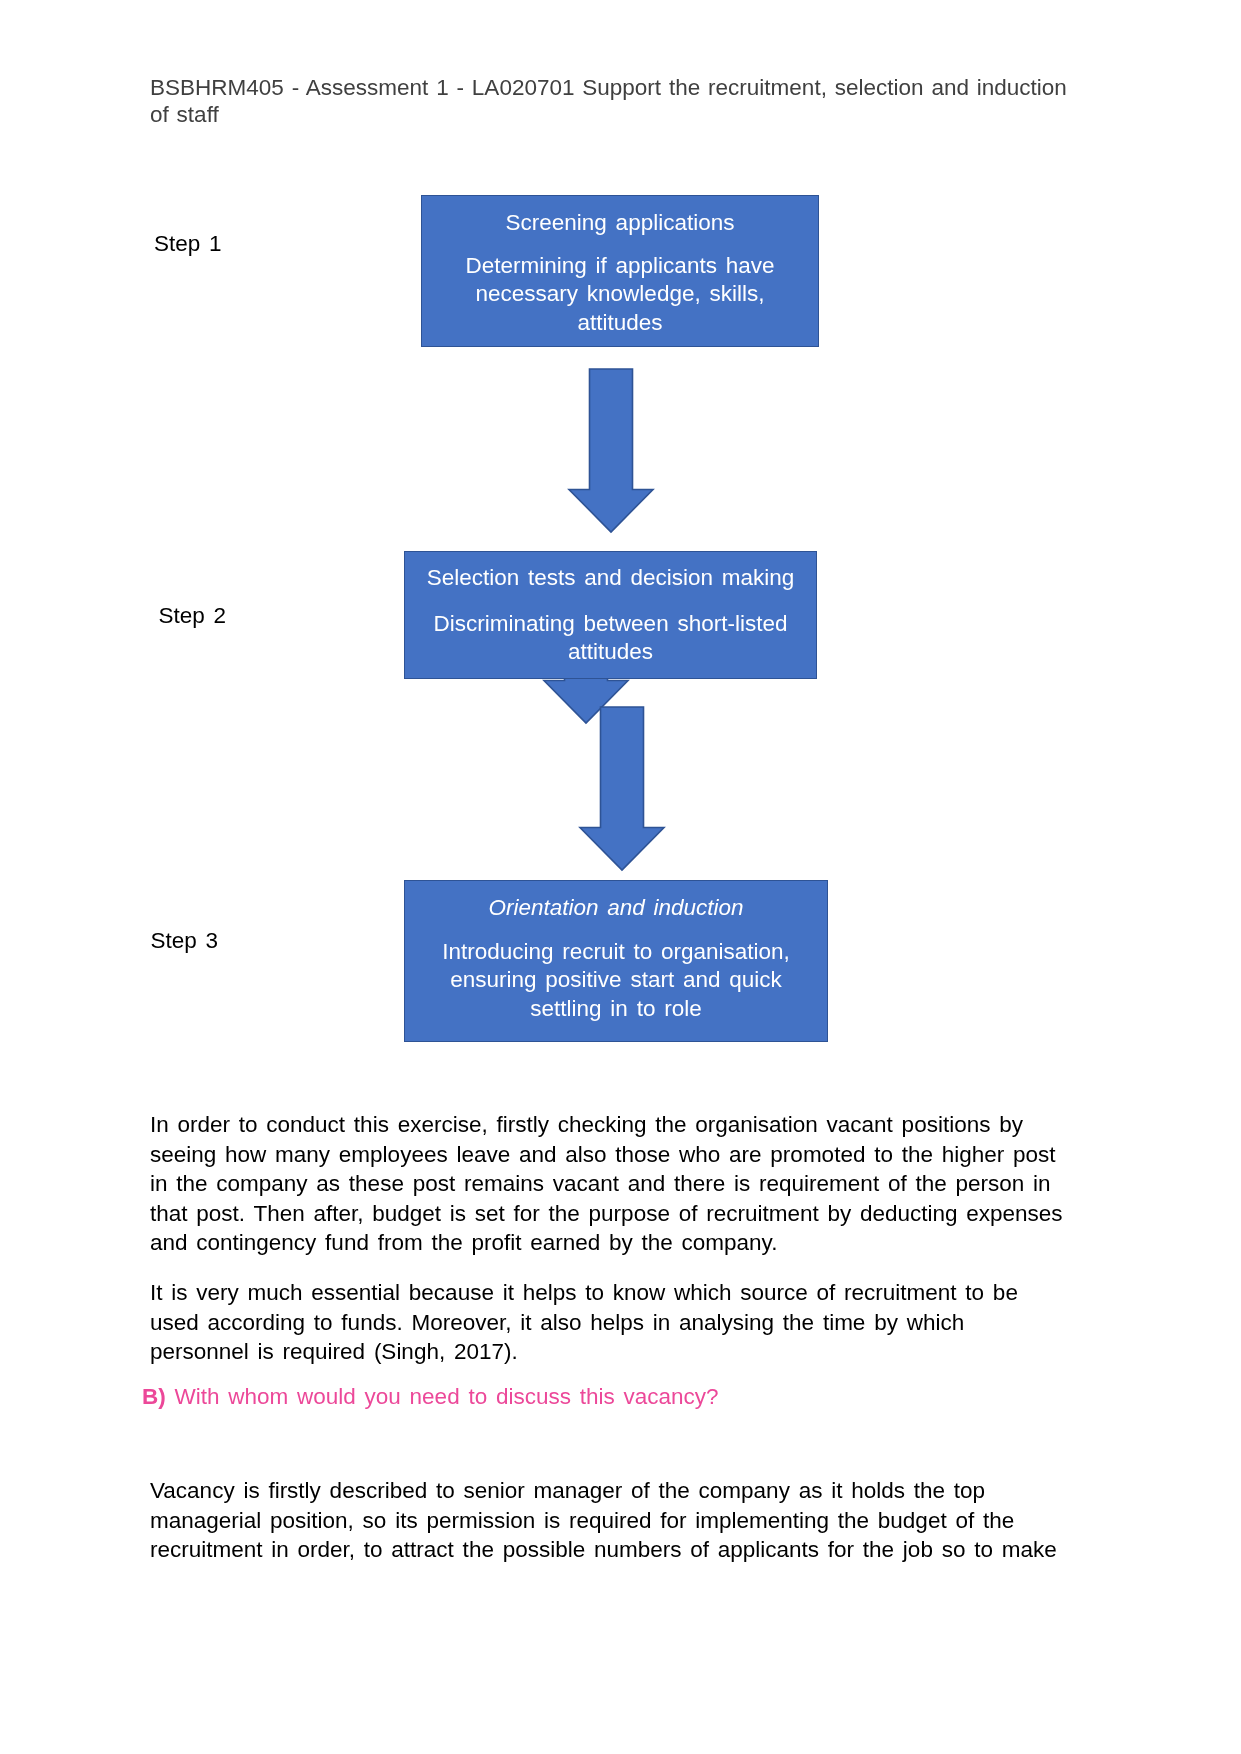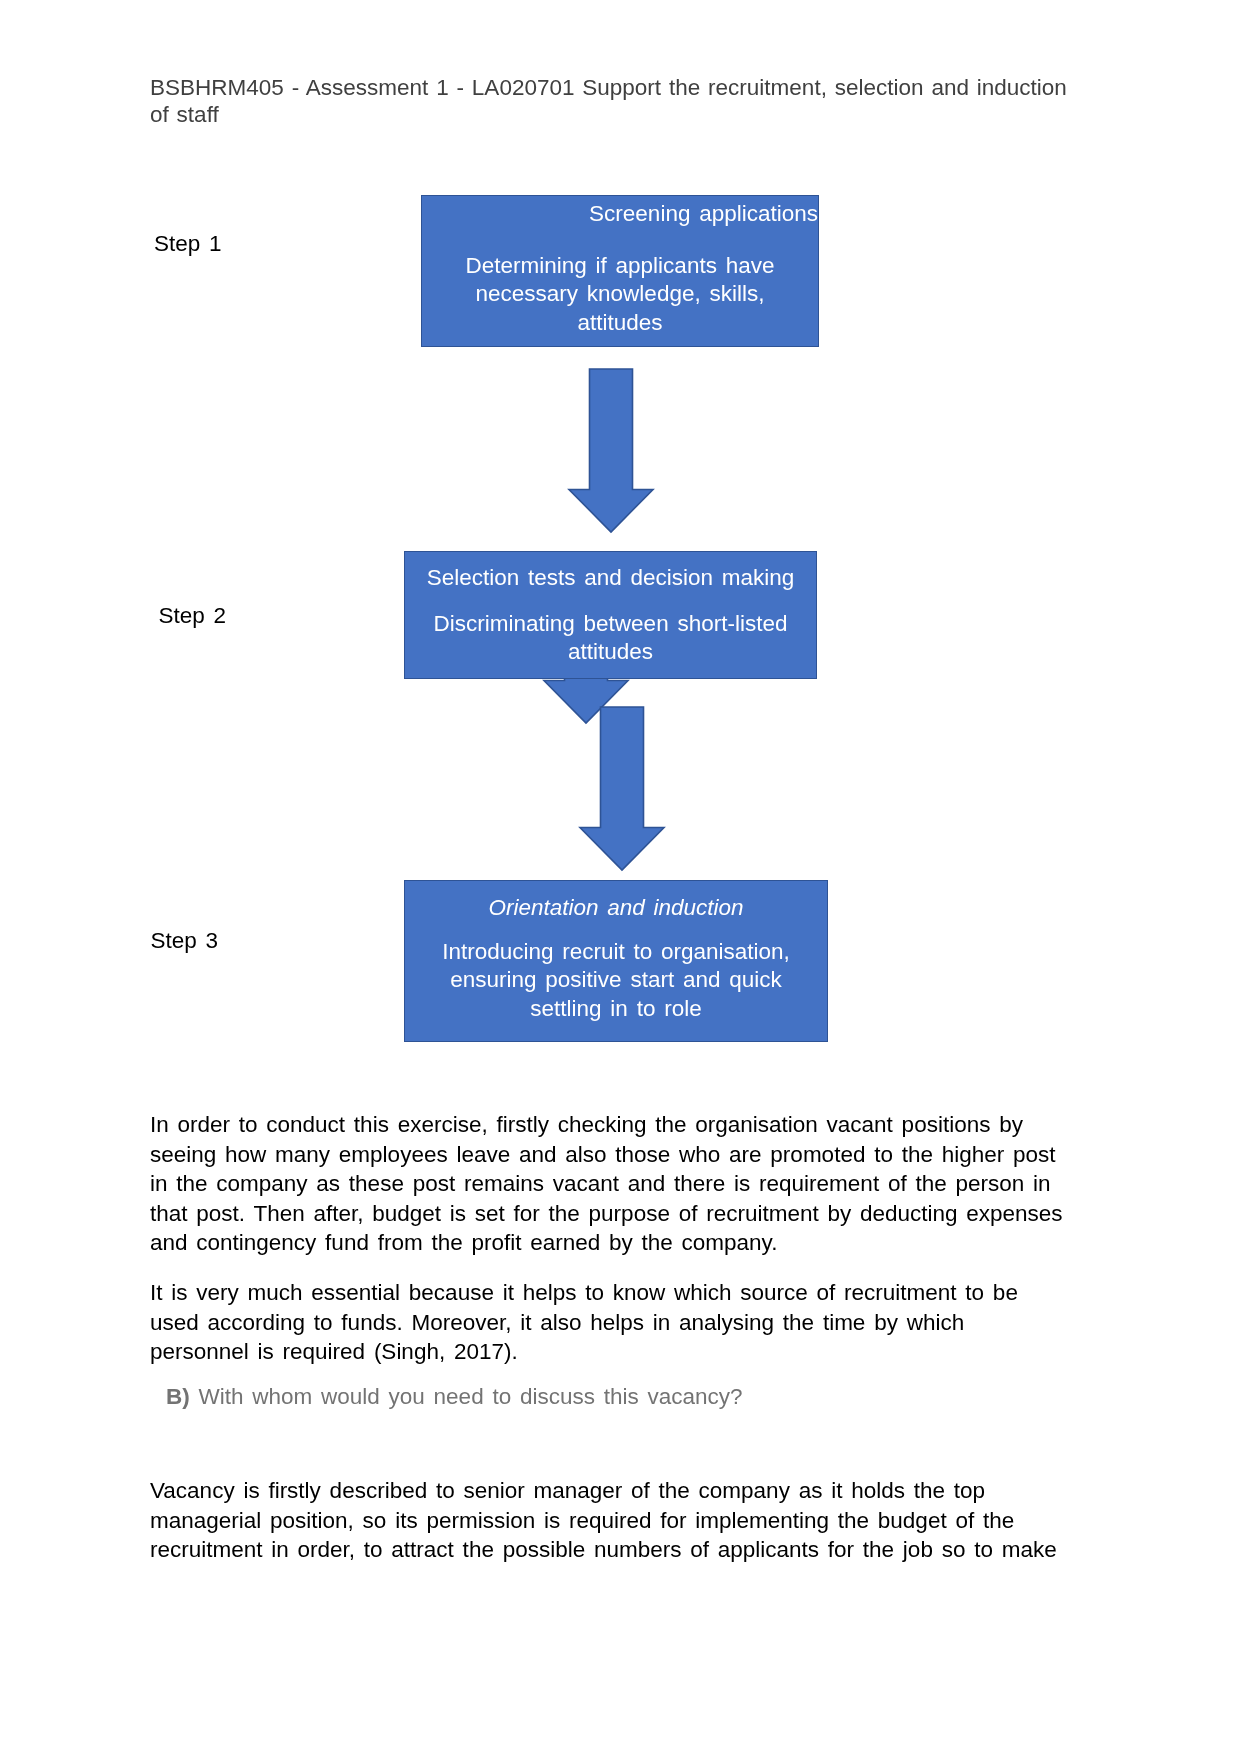--- a/index.html
+++ b/index.html
@@ -36,42 +36,42 @@
     word-spacing:2.5px;white-space:pre-line;
   }
   .arrow{position:absolute;display:block;overflow:visible;}
 
   
   .para{
     position:absolute;left:150px;font-size:22.5px;line-height:29.6px;
     color:#000;word-spacing:2.5px;white-space:pre-line;width:960px;
   }
   .qline{
-    position:absolute;left:166px;font-size:22.5px;line-height:29.6px;
-    color:#737373;word-spacing:2.5px;white-space:pre;width:960px;
+    position:absolute;left:142px;font-size:22.5px;line-height:29.6px;
+    color:#ec4899;word-spacing:2.5px;white-space:pre;width:960px;
   }
   .qline b{font-weight:bold;}
 </style>
 </head>
 <body>
 
 <div class="page">
 
   <div class="doc-header">BSBHRM405 - Assessment 1 - LA020701 Support the recruitment, selection and induction
 of staff</div>
 
   <div class="diagram">
 
     <svg class="arrow" style="left:566px;top:368px;" width="90" height="166" viewBox="0 0 90 166">
       <path d="M 23.5 1 L 66.5 1 L 66.5 121.5 L 87 121.5 L 45 164 L 3 121.5 L 23.5 121.5 Z" fill="#4472C4" stroke="#2E5395" stroke-width="1.6" stroke-linejoin="miter"></path>
     </svg>
 
     <div class="step-label" style="left:154px;top:231px;">Step 1</div>
     <div class="fbox" style="left:421px;top:195px;width:398px;height:152px;">
-      <div class="ftitle" style="top:5px;text-align:right;">Screening applications</div>
+      <div class="ftitle" style="top:14px;">Screening applications</div>
       <div class="fbody" style="top:56px;">Determining if applicants have
 necessary knowledge, skills,
 attitudes</div>
     </div>
 
     <svg class="arrow" style="left:541px;top:559px;" width="90" height="166" viewBox="0 0 90 166">
       <path d="M 23.5 1 L 66.5 1 L 66.5 121.5 L 87 121.5 L 45 164 L 3 121.5 L 23.5 121.5 Z" fill="#4472C4" stroke="#2E5395" stroke-width="1.6" stroke-linejoin="miter"></path>
     </svg>
 
     <div class="step-label" style="left:150.5px;top:603px;margin-left:8px;">Step 2</div>

